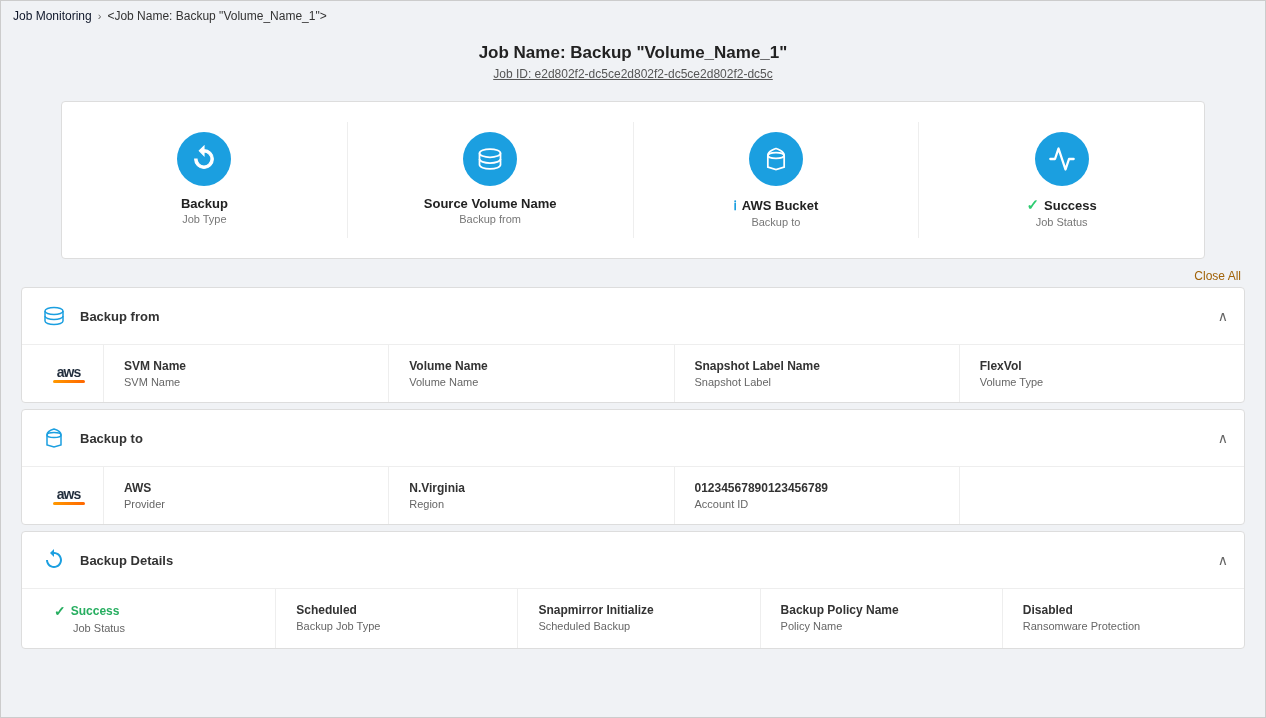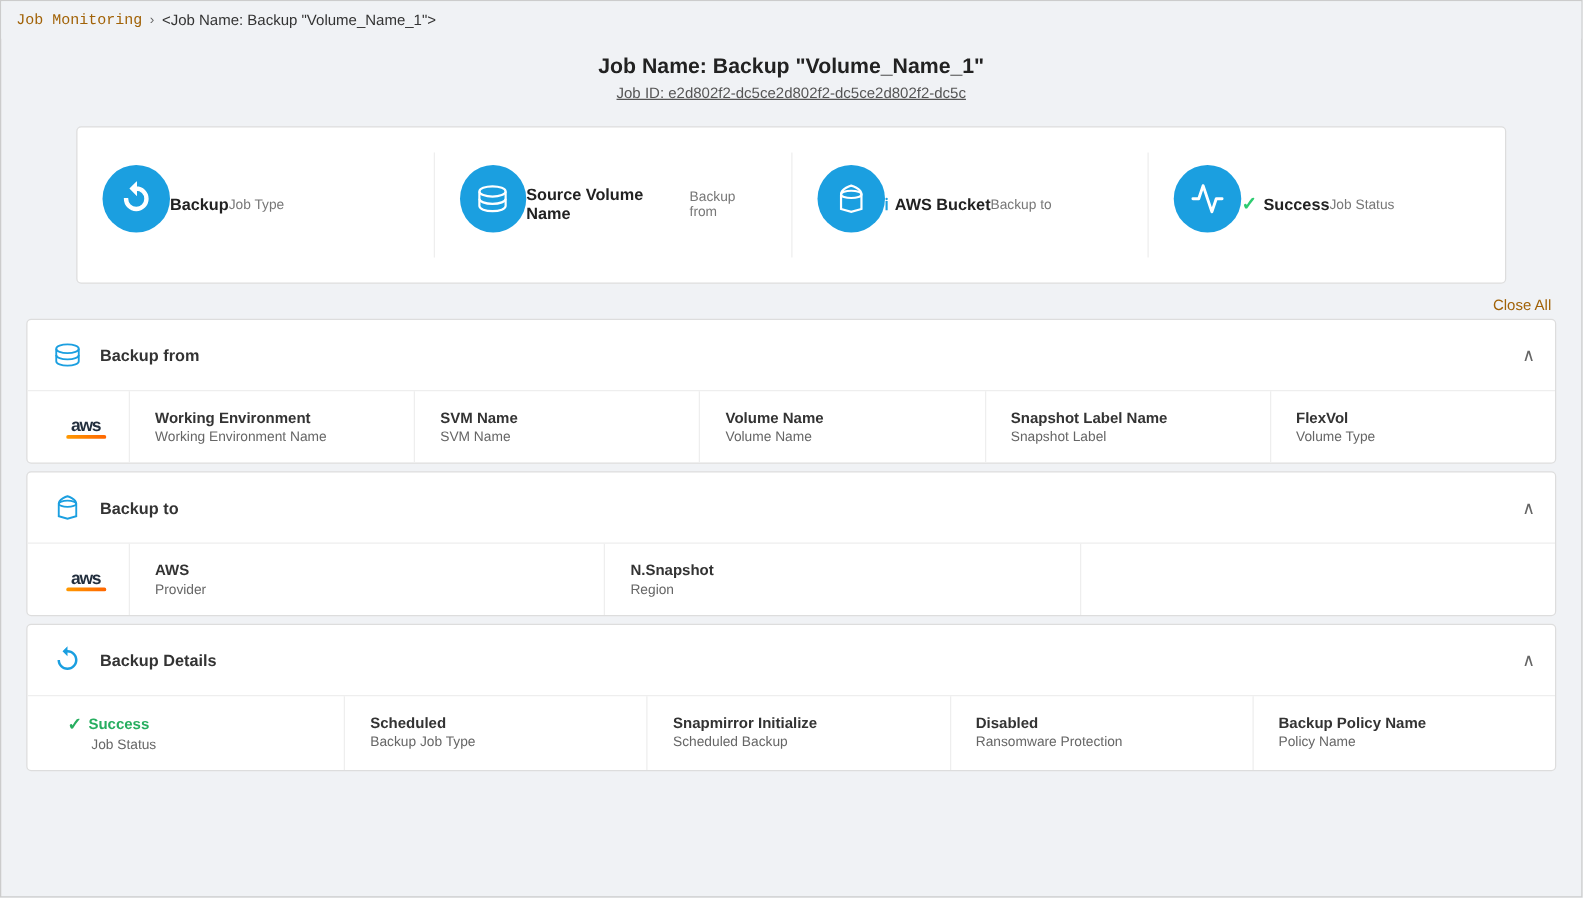--- a/index.html
+++ b/index.html
@@ -21,24 +21,23 @@
     
     .breadcrumb {
       padding: 8px 12px;
       display: flex;
       align-items: center;
       gap: 6px;
       font-size: 12px;
       background: #f0f2f5;
     }
     .breadcrumb-link {
-      color: #a16207;
+      color: #0f172a;
       cursor: pointer;
       text-decoration: none;
-      font-family: Liberation Mono, monospace;
     }
     .breadcrumb-separator {
       color: #666;
       font-size: 11px;
     }
     .breadcrumb-current {
       color: #333;
     }
 
     
@@ -68,21 +67,21 @@
       background: #fff;
       border: 1px solid #ddd;
       border-radius: 4px;
       display: flex;
       margin: 12px 40px 0 40px;
       padding: 20px 0;
     }
     .summary-card {
       flex: 1;
       display: flex;
-      flex-direction: row;
+      flex-direction: column;
       align-items: center;
       padding: 10px 20px;
       border-right: 1px solid #eee;
     }
     .summary-card:last-child {
       border-right: none;
     }
     .card-icon-circle {
       width: 54px;
       height: 54px;
@@ -338,24 +337,20 @@
       </div>
 
       <div class="data-row">
         <div class="provider-cell">
           <div class="aws-logo">
             <span class="aws-text">aws</span>
             <div class="aws-line"></div>
           </div>
         </div>
         <div class="data-cell">
-          <div class="data-field-name">Working Environment</div>
-          <div class="data-field-value">Working Environment Name</div>
-        </div>
-        <div class="data-cell">
           <div class="data-field-name">SVM Name</div>
           <div class="data-field-value">SVM Name</div>
         </div>
         <div class="data-cell">
           <div class="data-field-name">Volume Name</div>
           <div class="data-field-value">Volume Name</div>
         </div>
         <div class="data-cell">
           <div class="data-field-name">Snapshot Label Name</div>
           <div class="data-field-value">Snapshot Label</div>
@@ -386,22 +381,26 @@
           <div class="aws-logo">
             <span class="aws-text">aws</span>
             <div class="aws-line"></div>
           </div>
         </div>
         <div class="data-cell">
           <div class="data-field-name">AWS</div>
           <div class="data-field-value">Provider</div>
         </div>
         <div class="data-cell">
-          <div class="data-field-name">N.Snapshot</div>
+          <div class="data-field-name">N.Virginia</div>
           <div class="data-field-value">Region</div>
+        </div>
+        <div class="data-cell">
+          <div class="data-field-name">01234567890123456789</div>
+          <div class="data-field-value">Account ID</div>
         </div>
         <div class="data-cell"></div>
       </div>
     </div>
 
     <div class="section-panel">
       <div class="section-header">
         <div class="section-header-left">
           <div class="section-icon">
             <svg width="24" height="24" viewBox="0 0 24 24">
@@ -425,24 +424,24 @@
         </div>
         <div class="data-cell">
           <div class="data-field-name">Scheduled</div>
           <div class="data-field-value">Backup Job Type</div>
         </div>
         <div class="data-cell">
           <div class="data-field-name">Snapmirror Initialize</div>
           <div class="data-field-value">Scheduled Backup</div>
         </div>
         <div class="data-cell">
+          <div class="data-field-name">Backup Policy Name</div>
+          <div class="data-field-value">Policy Name</div>
+        </div>
+        <div class="data-cell">
           <div class="data-field-name">Disabled</div>
           <div class="data-field-value">Ransomware Protection</div>
         </div>
-        <div class="data-cell">
-          <div class="data-field-name">Backup Policy Name</div>
-          <div class="data-field-value">Policy Name</div>
-        </div>
       </div>
     </div>
 
   </div>
 </div>
 
 </body></html>

